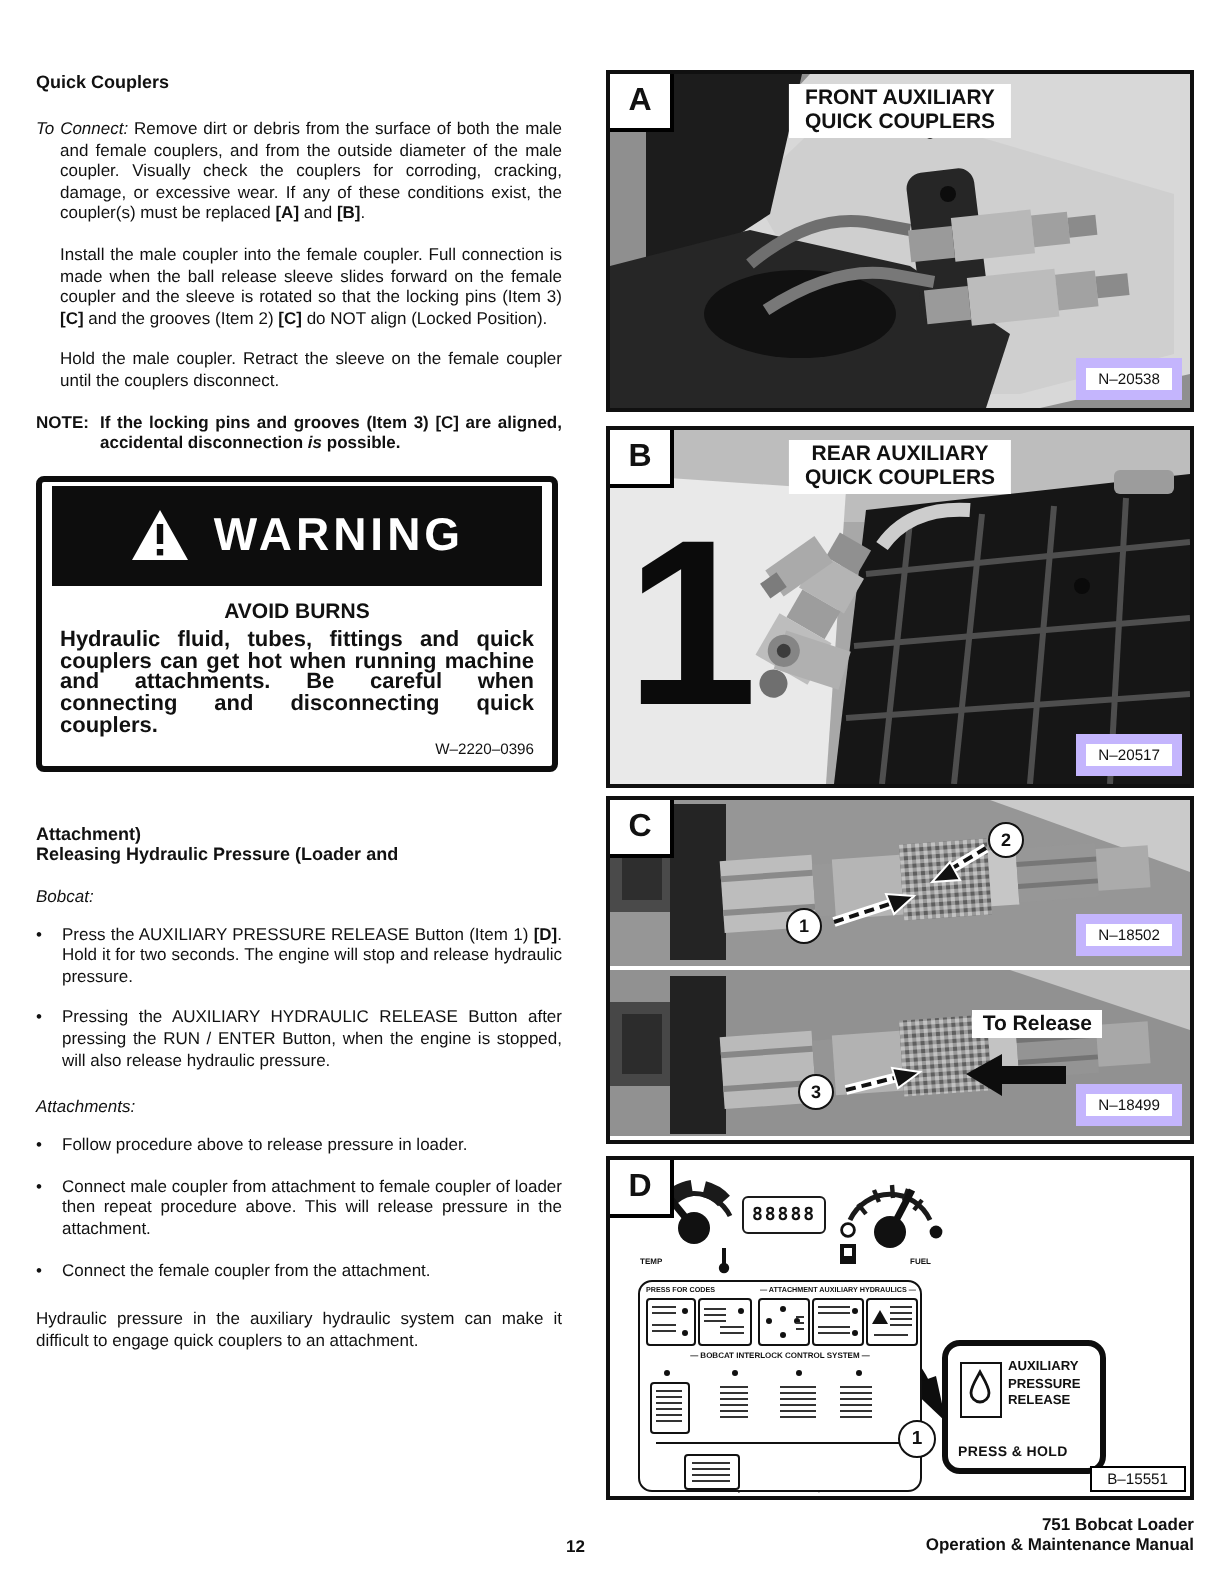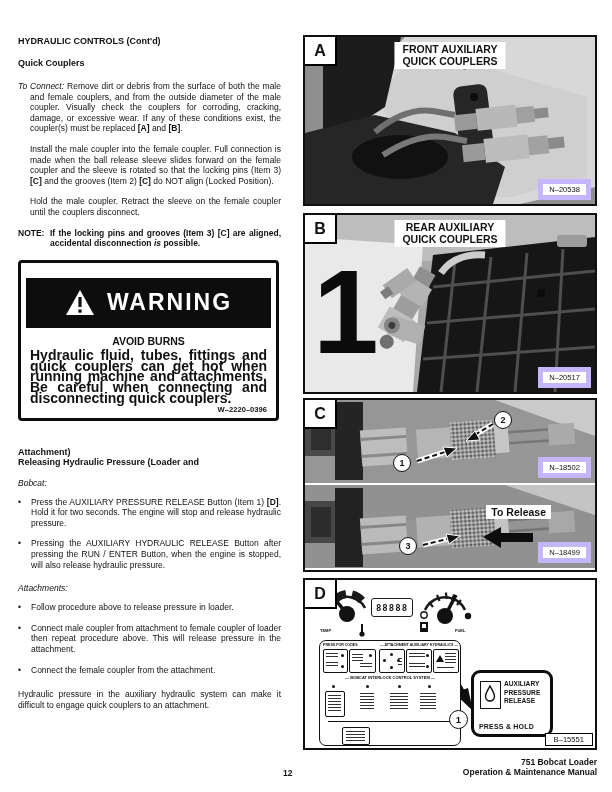--- a/index.html
+++ b/index.html
@@ -11,26 +11,26 @@
   .h2{font-size:9px;font-weight:bold;margin:0 0 13px 0;}
   p.body{font-size:8.5px;line-height:10.6px;text-align:justify;margin:0 0 10px 0;}
   p.hang{padding-left:12px;text-indent:-12px;}
   p.ind{padding-left:12px;}
   .b{font-weight:bold;}
   .i{font-style:italic;}
   .note{display:flex;margin:2px 0 11px 0;}
   .note-label{flex:0 0 32px;font-weight:bold;font-size:8.5px;line-height:10.6px;}
   .note-text{margin:0;font-size:8.5px;line-height:10.6px;font-weight:bold;text-align:justify;flex:1;}
   
-  .warnbox{border:3px solid #0d0d0d;border-radius:4px;padding:15px 5px 4px 5px;margin:0 2px 26px 0;background:#fff;}
+  .warnbox{border:3px solid #0d0d0d;border-radius:4px;padding:2px 5px 4px 5px;margin:0 2px 26px 0;background:#fff;}
   .warnband{background:#0d0d0d;color:#fff;height:50px;display:flex;align-items:center;justify-content:center;gap:12px;}
   .warntitle{font-size:23px;font-weight:bold;letter-spacing:2px;}
   .warnsub{font-size:10.5px;font-weight:bold;text-align:center;margin-top:7px;}
-  .warnbody{font-size:14px;font-weight:bold;line-height:10.8px;text-align:justify;margin:3px 4px 0 4px;}
-  .warncode{font-size:7.6px;font-weight:bold;text-align:right;margin:1px 4px 0 0;}
+  .warnbody{font-size:11px;font-weight:bold;line-height:10.8px;text-align:justify;margin:3px 4px 0 4px;}
+  .warncode{font-size:7.6px;font-weight:normal;text-align:right;margin:1px 4px 0 0;}
   .h3{font-size:9px;font-weight:bold;margin:0 0 10px 0;line-height:10.5px;}
   .itlabel{font-size:8.5px;font-style:italic;margin:0 0 9px 0;}
   .bullet{display:flex;margin:0 0 10px 0;}
   .bdot{flex:0 0 13px;font-size:8.5px;line-height:10.6px;}
   .bullet p{margin:0;flex:1;font-size:8.5px;line-height:10.6px;text-align:justify;}
   .gap13{height:3px;}
   p.closing{margin-top:14px;}
   
   .panel{position:absolute;left:303px;width:294px;border:2px solid #101010;background:#fff;box-sizing:border-box;overflow:hidden;}
   .panelA{top:35px;height:171px;}
@@ -84,21 +84,20 @@
   .footer-page{position:absolute;left:283px;top:768px;font-size:8.5px;font-weight:bold;}
   .footer-right{position:absolute;right:15px;top:758px;text-align:right;font-size:8.5px;
                 font-weight:bold;line-height:9.8px;}
 </style>
 </head>
 <body>
 
 <div class="sheet">
 
   <div class="leftcol">
-    <div class="h1">HYDRAULIC CONTROLS (Cont'd)</div>
     <div class="h2">Quick Couplers</div>
 
     <p class="body hang"><span class="i">To Connect:</span><span> Remove dirt or debris from the surface of both the male and female couplers, and from the outside diameter of the male coupler. Visually check the couplers for corroding, cracking, damage, or excessive wear. If any of these conditions exist, the coupler(s) must be replaced </span><span class="b">[A]</span><span> and </span><span class="b">[B]</span><span>.</span></p>
     <p class="body ind"><span>Install the male coupler into the female coupler. Full connection is made when the ball release sleeve slides forward on the female coupler and the sleeve is rotated so that the locking pins (Item 3) </span><span class="b">[C]</span><span> and the grooves (Item 2) </span><span class="b">[C]</span><span> do NOT align (Locked Position).</span></p>
     <p class="body ind"><span>Hold the male coupler. Retract the sleeve on the female coupler until the couplers disconnect.</span></p>
 
     <div class="note">
       <span class="note-label">NOTE:</span>
       <p class="note-text"><span class="b">If the locking pins and grooves (Item 3) [C] are aligned, accidental disconnection </span><span class="b i">is</span><span class="b"> possible.</span></p>
     </div>

